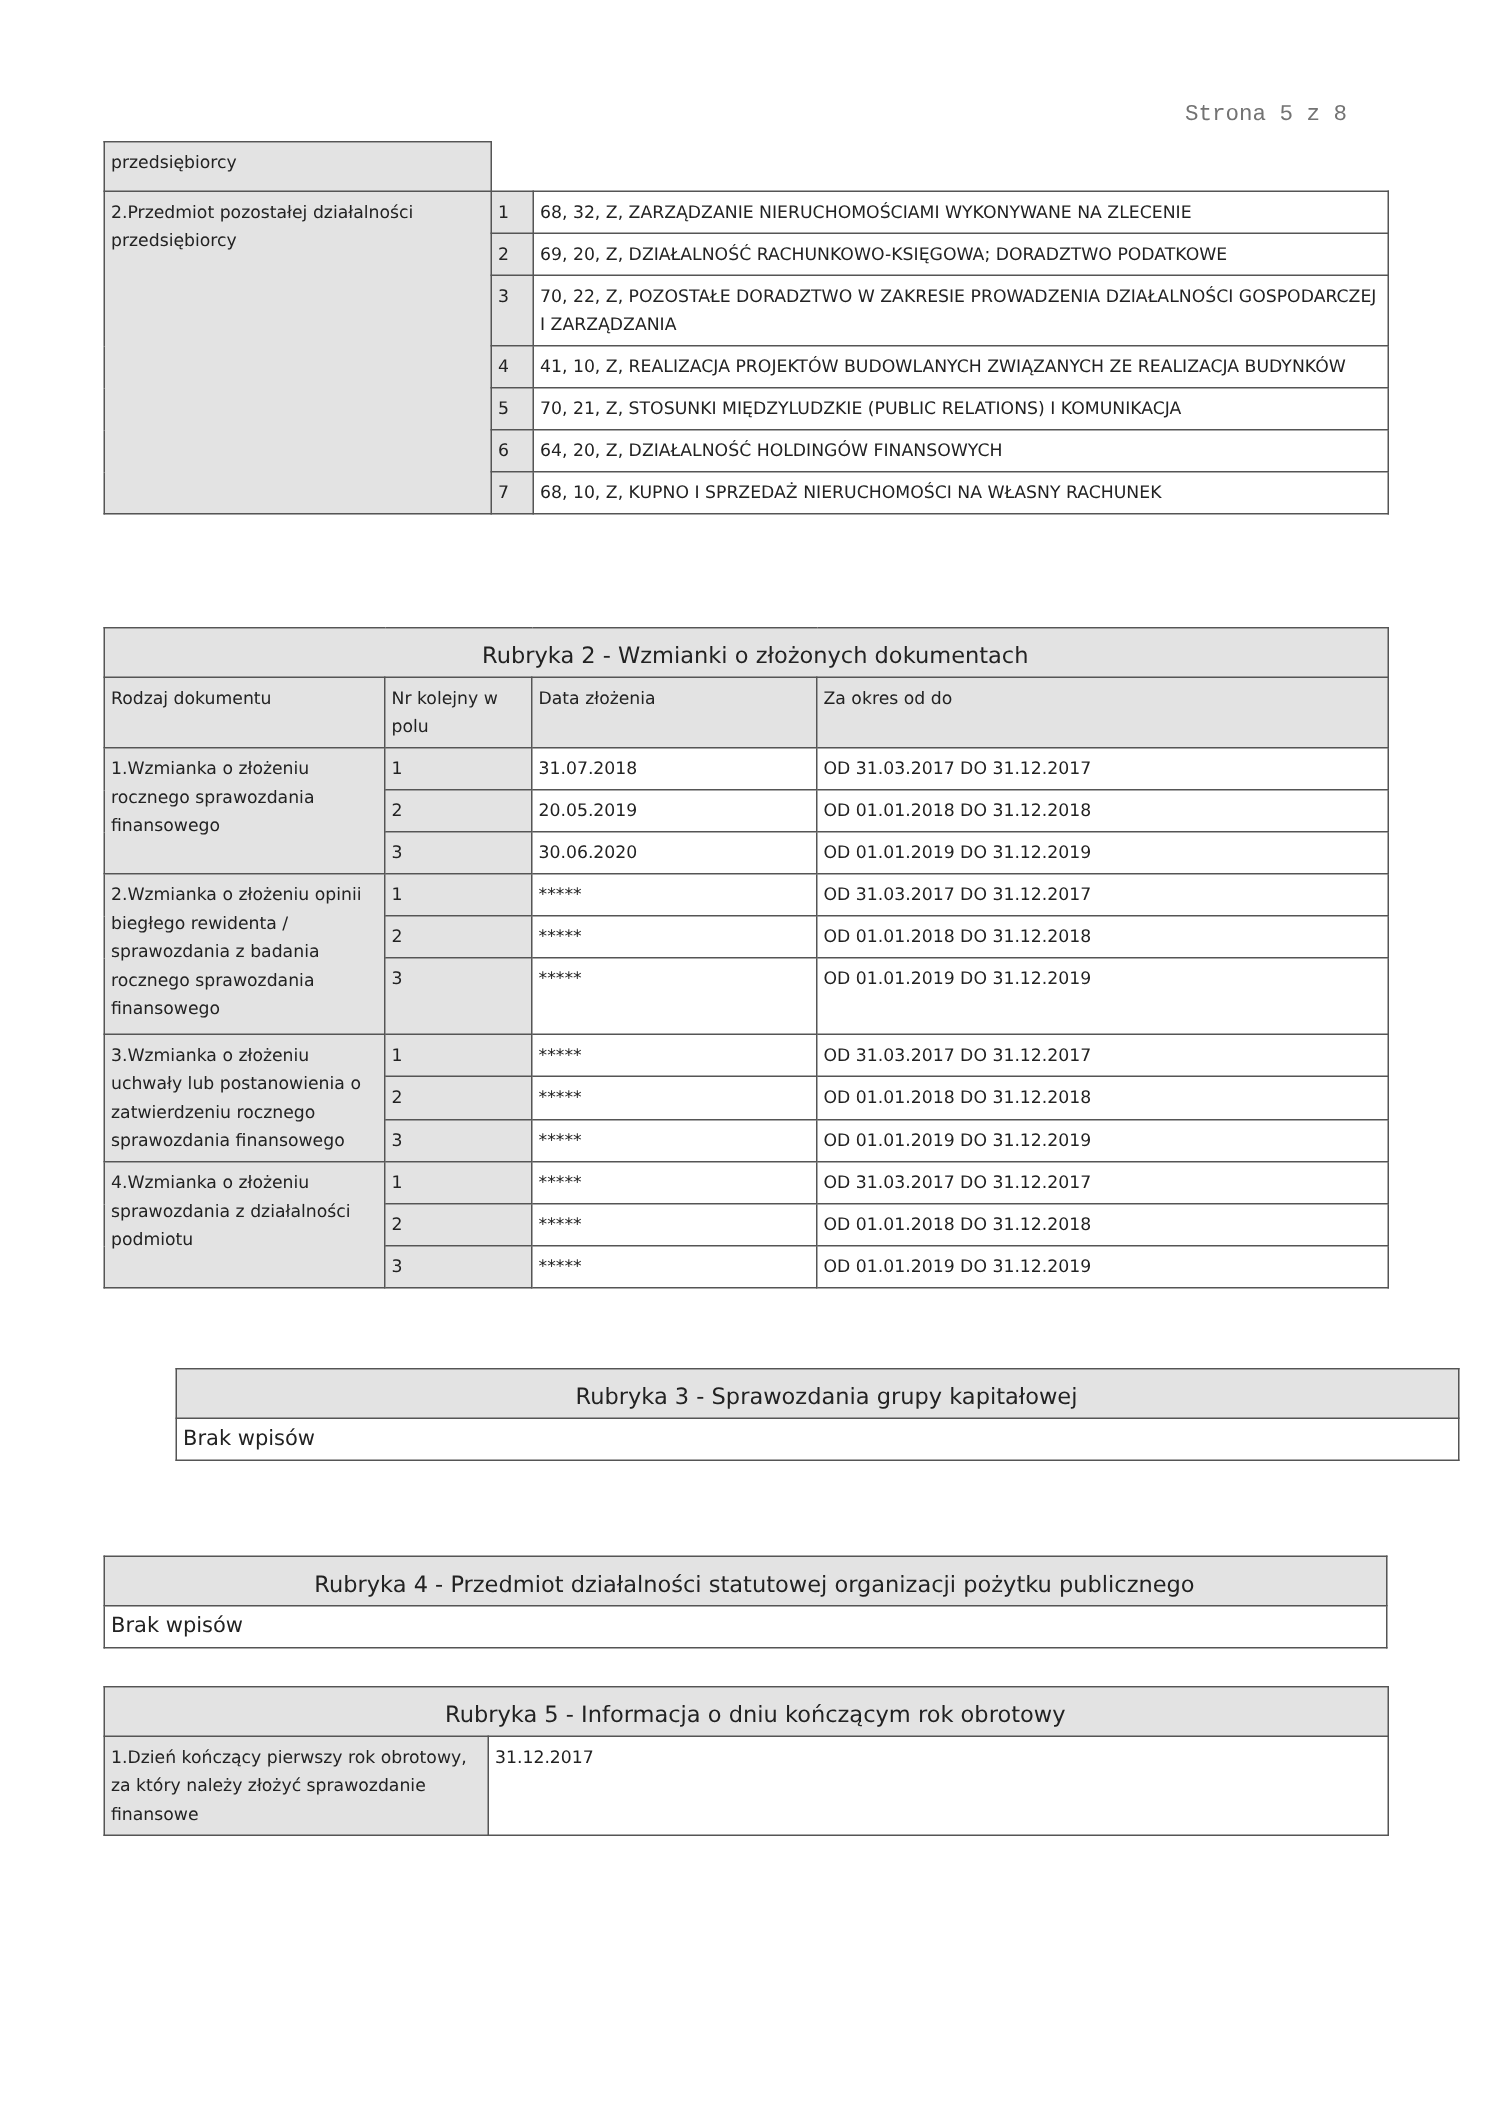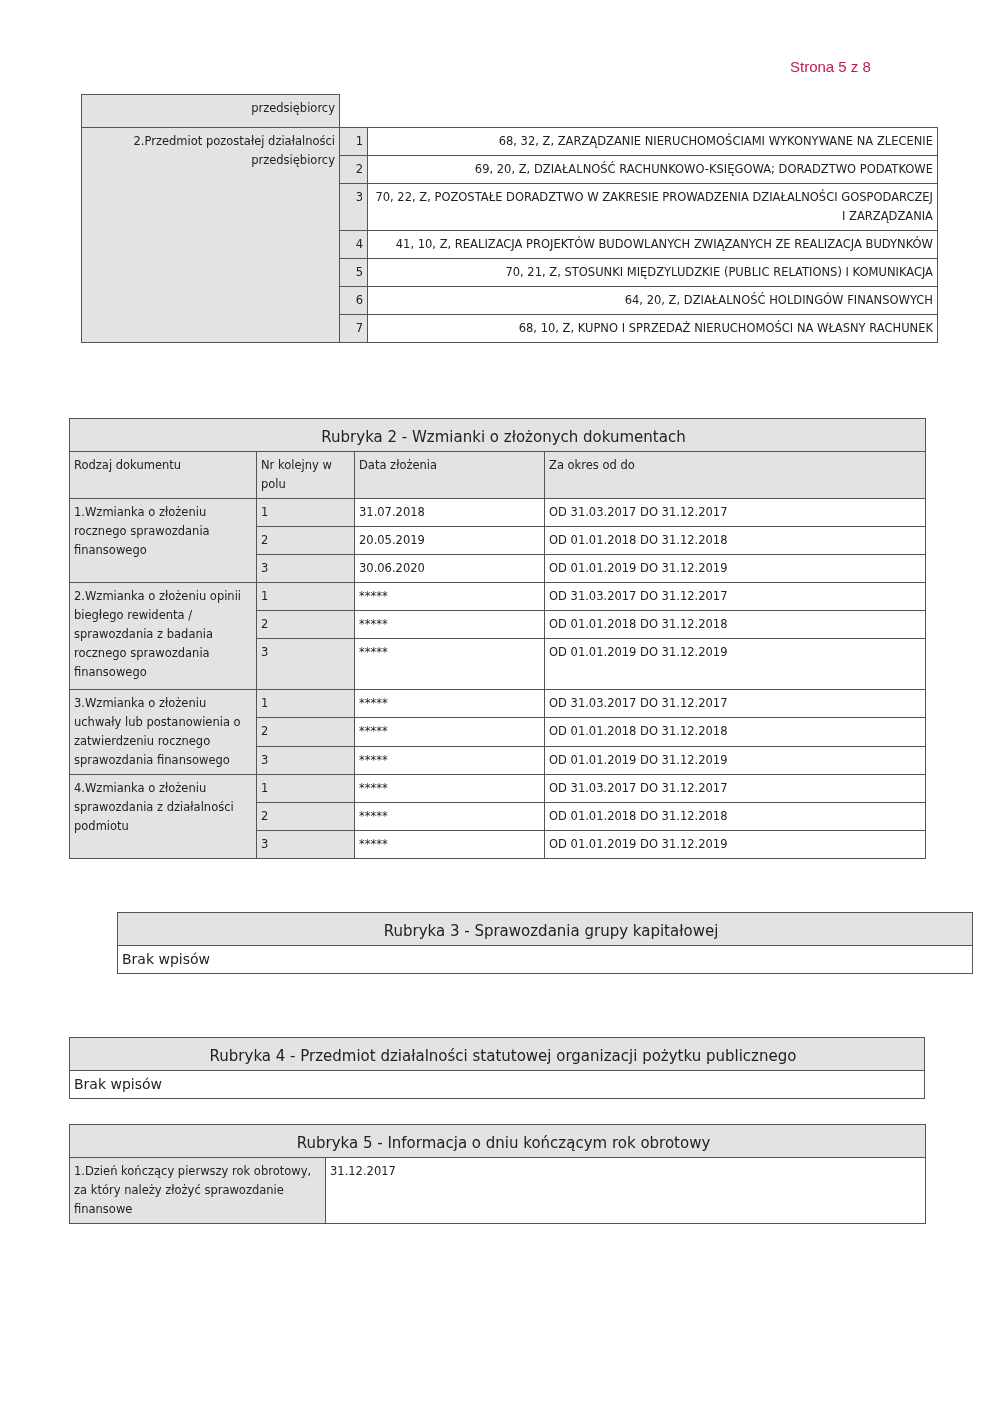--- a/index.html
+++ b/index.html
@@ -1,33 +1,33 @@
 <!DOCTYPE html>
 <html><head>
 <meta charset="utf-8">
 <style>
   html, body { margin: 0; padding: 0; background: #ffffff; }
   body {
     width: 992px; height: 1403px; position: relative; overflow: hidden;
     font-family: "DejaVu Sans", sans-serif; color: #222;
   }
   .page-num {
-    position: absolute; top: 58px; left: 790px;
-    font-family: Liberation Sans, sans-serif; font-size: 15px; color: #be185d;
+    position: absolute; top: 68px; left: 790px;
+    font-family: Liberation Mono, monospace; font-size: 15px; color: #737373;
   }
   table { border-collapse: collapse; position: absolute; table-layout: fixed; }
   td { border: 1px solid #555; font-size: 11.5px; padding: 4px 4px; vertical-align: top; line-height: 19px; }
   .gray { background: #e3e3e3; }
   .white { background: #ffffff; }
   .hdr { text-align: center; font-size: 15px; padding: 8px 4px 0 16px; line-height: 20px; }
   .center { text-align: left; font-size: 14px; }
   .nb { border: none; background: transparent; }
 
   
-  #t1 { left: 81px; top: 94px; width: 856px; text-align: right; }
+  #t1 { left: 69px; top: 94px; width: 856px; }
   
   #t2 { left: 69px; top: 418px; width: 856px; }
   
   #t3 { left: 69px; top: 912px; width: 856px; margin-left: 48px; }
   #t4 { left: 69px; top: 1037px; width: 856px; }
   #t5 { left: 69px; top: 1124px; width: 856px; }
 </style>
 </head>
 <body>
 

